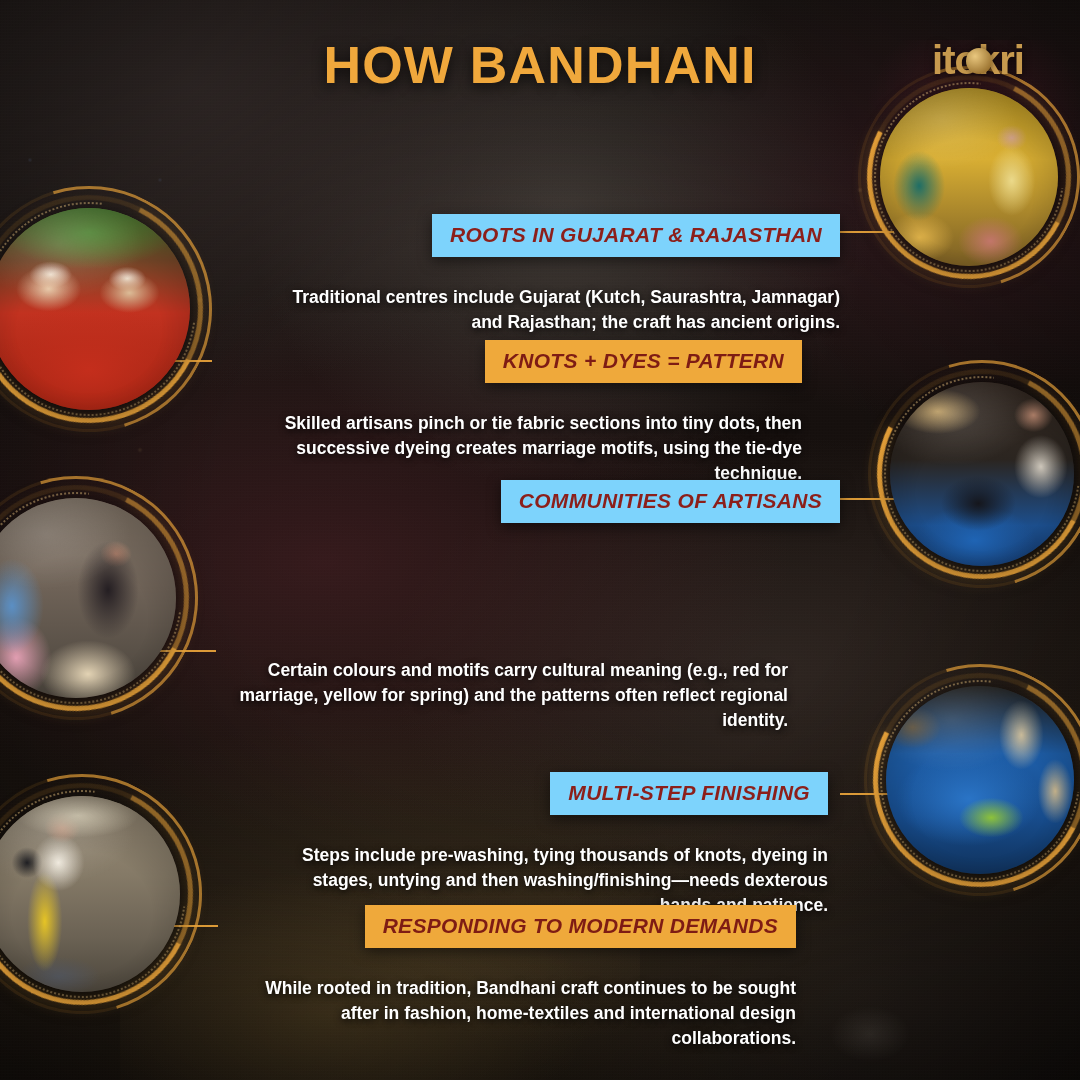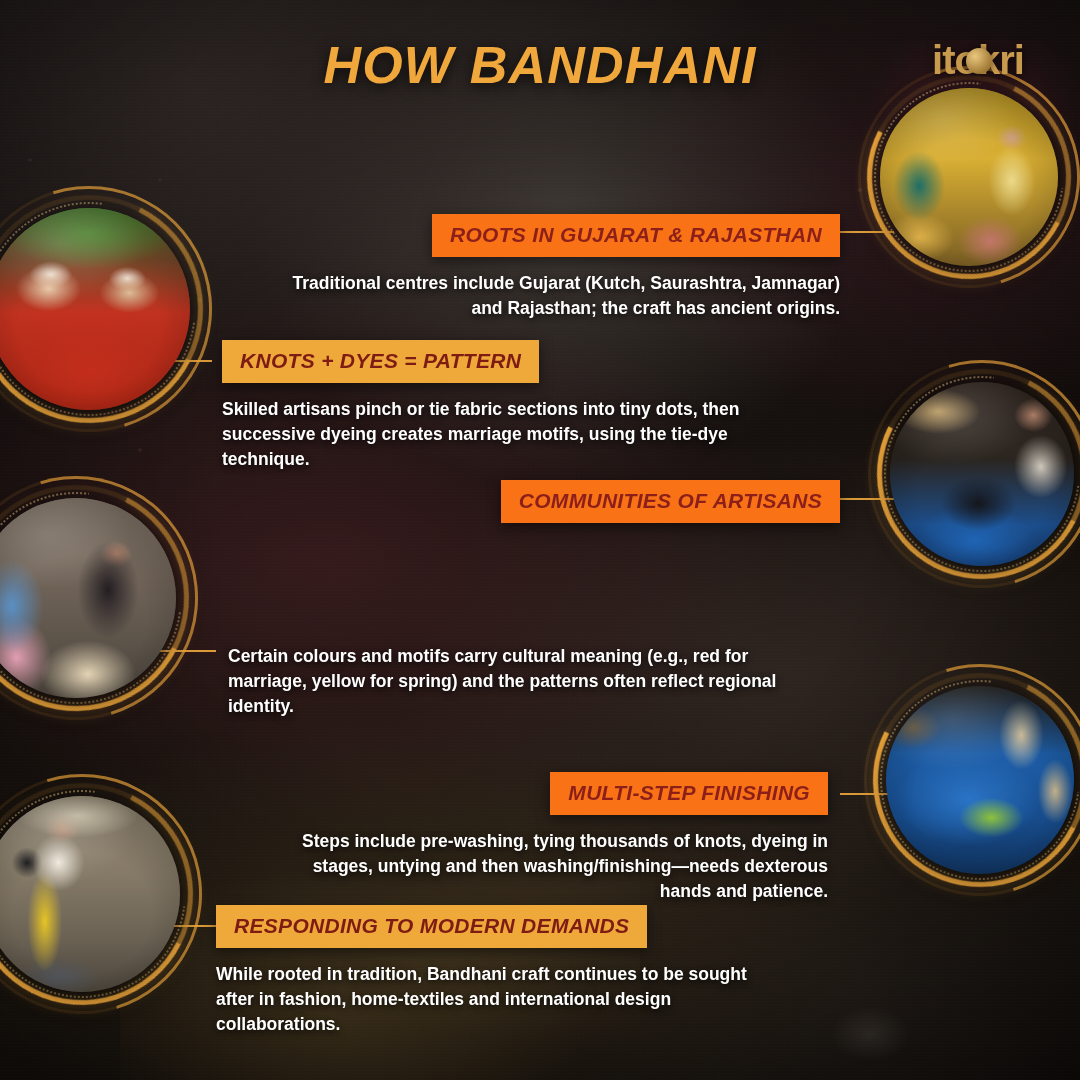--- a/index.html
+++ b/index.html
@@ -63,21 +63,21 @@
   .bg-grain {
     position:absolute; inset:0; opacity:.07;
     background-image:
       repeating-linear-gradient(0deg, rgba(255,255,255,.10) 0 1px, transparent 1px 3px),
       repeating-linear-gradient(90deg, rgba(0,0,0,.14) 0 1px, transparent 1px 3px);
   }
 
   
   #title-block {
     position:absolute; top:36px; left:0; width:1080px;
-    text-align:center; z-index:6;font-style:italic;
+    text-align:center; z-index:6;
   }
   .main-title {
     font-size:52px; font-weight:bold; letter-spacing:1.2px;
     color:#F0A83C; line-height:1.13;
     text-shadow:0 3px 14px rgba(0,0,0,.75);
   }
   .main-title .l2 { display:block; }
 
   #logo {
     position:absolute; top:34px; right:38px; z-index:8;
@@ -205,30 +205,30 @@
   
   .block { position:absolute; z-index:5; }
   .banner {
     display:inline-block;
     padding:9px 18px 10px;
     font-size:21px; font-weight:bold; font-style:italic;
     letter-spacing:.3px; white-space:nowrap;
     color:#8C1F1A;
     box-shadow:0 4px 14px rgba(0,0,0,.5);
   }
-  .banner.cream { background:#f97316; }
+  .banner.cream { background:#7dd3fc; }
   .banner.amber { background:#EFA93B; color:#7E1C14; }
   .body-text {
-    margin-top:14px;
+    margin-top:28px;
     font-size:17.5px; font-weight:bold; line-height:1.42;
     color:#FFFFFF;
     text-shadow:0 2px 7px rgba(0,0,0,.85);
   }
   .align-right { text-align:right; }
-  .align-left  { text-align:left; }
+  .align-left  { text-align:right; }
 </style>
 </head>
 <body>
 
 <div id="bg">
   <div class="bg-base"></div>
   <div class="bg-fab1"></div>
   <div class="bg-fab2"></div>
   <div class="bg-fab3"></div>
   <div class="bg-watermark"></div>
@@ -330,16 +330,16 @@
 
 <div class="block align-left" style="left:228px; top:630px; width:560px;">
   <div class="body-text">Certain colours and motifs carry cultural meaning (e.g., red for marriage, yellow for spring) and the patterns often reflect regional identity.</div>
 </div>
 
 <div class="block align-right" style="left:288px; top:772px; width:540px;">
   <div class="banner cream">MULTI-STEP FINISHING</div>
   <div class="body-text">Steps include pre-washing, tying thousands of knots, dyeing in stages, untying and then washing/finishing—needs dexterous hands and patience.</div>
 </div>
 
-<div class="block align-left" style="left:216px; top:905px; width:560px;">
+<div class="block align-left" style="left:236px; top:905px; width:560px;">
   <div class="banner amber">RESPONDING TO MODERN DEMANDS</div>
   <div class="body-text">While rooted in tradition, Bandhani craft continues to be sought after in fashion, home-textiles and international design collaborations.</div>
 </div>
 
 </body></html>

